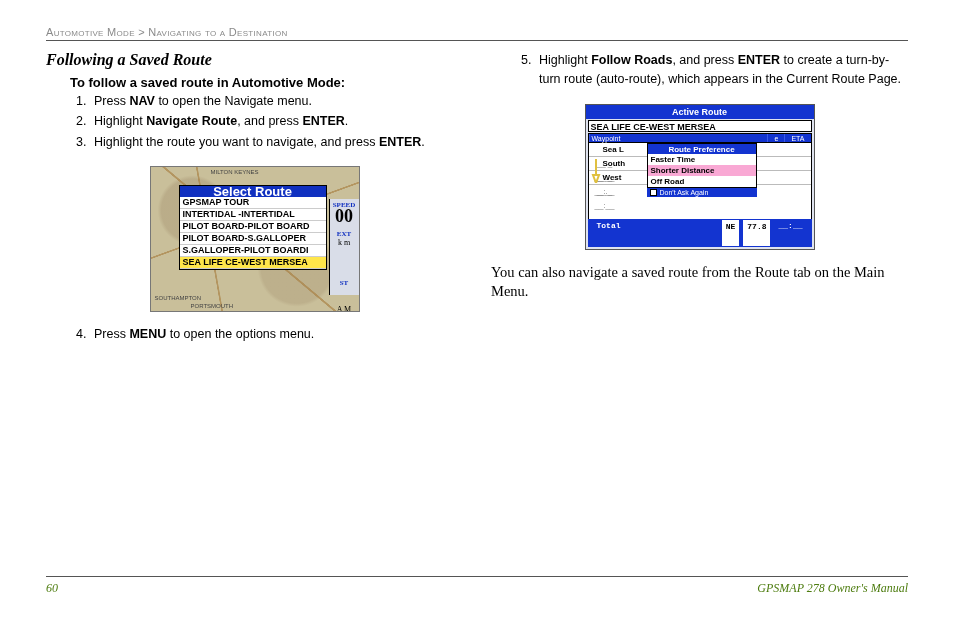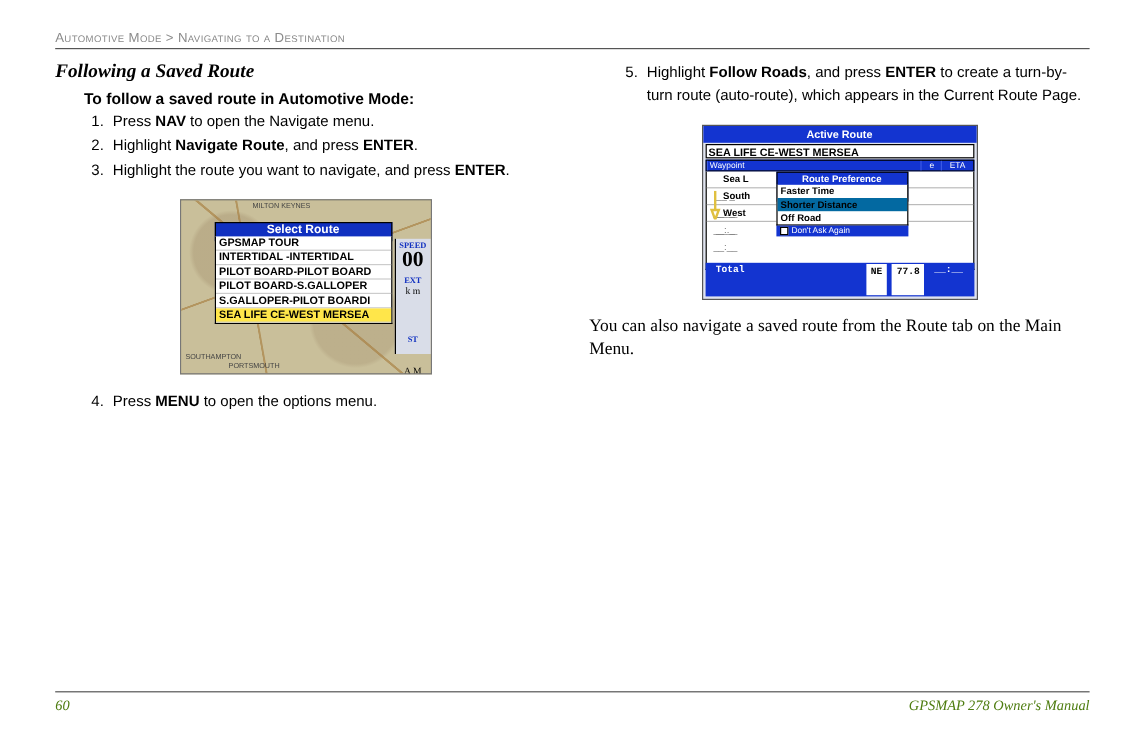--- a/index.html
+++ b/index.html
@@ -83,21 +83,21 @@
   }
   .right-strip {
     position:absolute; right:0; top:0; bottom:16px; width:30px;
     background:#d9dde8; border-left:1px solid #000;
     font-family:Liberation Serif, serif; font-size:8px; text-align:center;margin-top:32px;
   }
   .right-strip .lbl { color:#1030c0; font-weight:bold; font-size:7px; margin-top:2px;}
   .right-strip .big { font-size:18px; font-weight:bold; color:#000; line-height:0.8;}
   .popup-title {
     position:absolute; left:28px; top:18px; width:148px; height:16px;
-    background:#1030c0; color:#fff; font-size:10px; font-weight:bold;
+    background:#1030c0; color:#fff; font-size:13px; font-weight:bold;
     text-align:center; line-height:12px; border:1px solid #000;
   }
   .popup-list {
     position:absolute; left:28px; top:30px; width:148px;
     background:#fff; border:1px solid #000; border-top:none;
     font-family:"Arial Narrow",Arial; font-size:9px; font-weight:bold;
   }
   .popup-list div { padding:0 3px; white-space:nowrap; overflow:hidden; border-bottom:1px solid #ccc; line-height:11px;}
   .popup-list div.sel { background:#ffe64a; }
   .tiny-label { position:absolute; font-size:6px; color:#444; }
@@ -114,21 +114,21 @@
   .ar-head span:first-child{flex:1; padding-left:2px;}
   .ar-head span{padding:0 6px; border-left:1px solid #3a59e6;}
   .ar-body { position:relative; margin:0 2px; background:#fff; border:1px solid #000; border-top:none; height:82px;}
   .ar-row { display:flex; font-size:8px; height:14px; line-height:14px; border-bottom:1px solid #bbb;flex-direction:column;}
   .ar-row .lab{flex:1; padding-left:14px; font-weight:bold;}
   .ar-row .v{width:32px; text-align:center; color:#777;}
   .ar-arrow{position:absolute; left:2px; top:16px; width:10px; height:24px;}
   .ar-pref-title{position:absolute; left:58px; top:0px; width:110px; height:25px; background:#1334d0; color:#fff; font-size:8px; font-weight:bold; text-align:center; line-height:11px; border:1px solid #000;}
   .ar-pref-list{position:absolute; left:58px; top:11px; width:110px; background:#fff; border:1px solid #000; border-top:none; font-size:8px; font-weight:bold;}
   .ar-pref-list div{padding:0 3px; line-height:11px;}
-  .ar-pref-list div.sel{background:#0369a1;}
+  .ar-pref-list div.sel{background:#f9a8d4;}
   .ar-dontask{position:absolute; left:58px; top:45px; width:110px; background:#1334d0; color:#fff; font-size:7px; padding:1px 3px;}
   .ar-dontask .cb{display:inline-block; width:7px; height:7px; background:#fff; border:1px solid #000; vertical-align:middle; margin-right:3px;}
   .ar-total{position:absolute; left:2px; right:2px; bottom:2px; height:28px; background:#1334d0; color:#fff; display:flex; font-size:8px; font-weight:bold; line-height:14px; padding:0 3px;font-family:Liberation Mono, monospace;}
   .ar-total span:nth-child(1){flex:1;}
   .ar-total span{padding:0 6px;}
   .ar-total .valbox{background:#fff; color:#000; padding:0 4px; margin:1px 2px;}
 
   p.body {
     font-family:"Times New Roman",serif; font-size:14.5px; line-height:1.35; margin-top:8px;
   }

